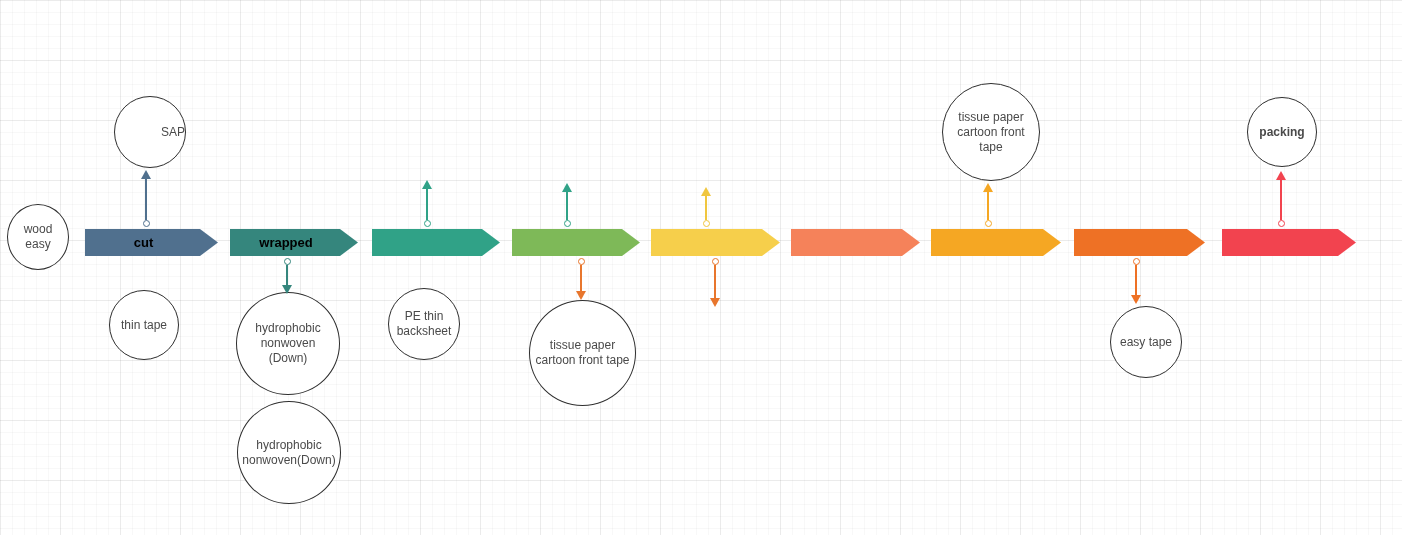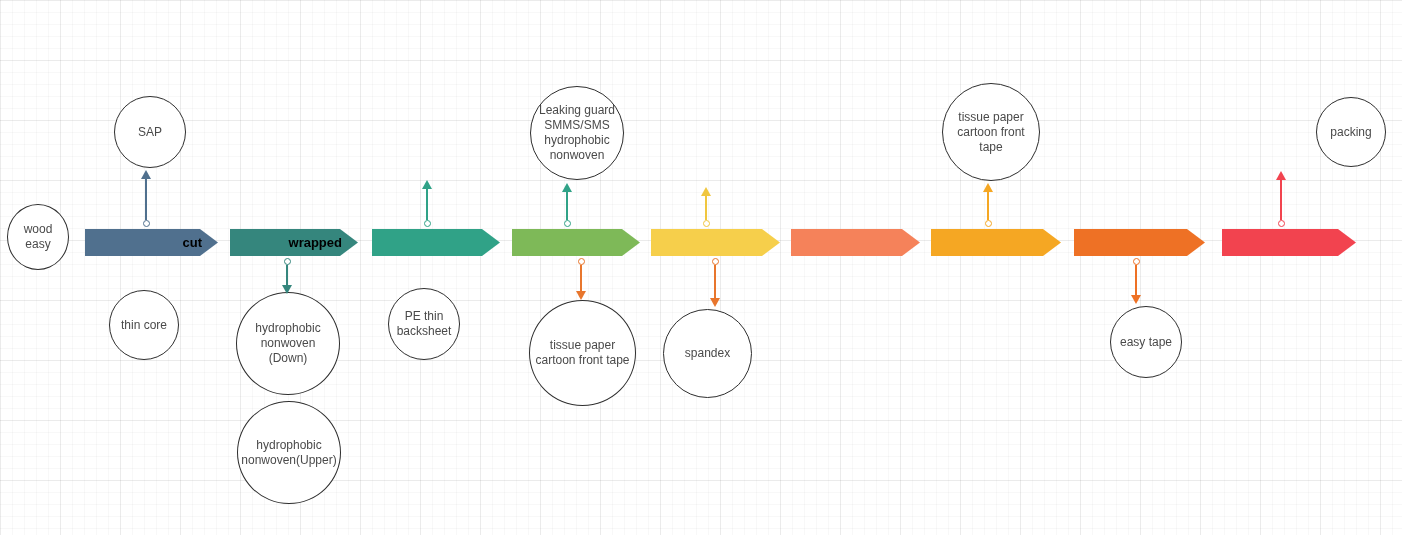--- a/index.html
+++ b/index.html
@@ -19,21 +19,21 @@
       linear-gradient(to bottom, rgba(0,0,0,0.028) 1px, transparent 1px) 0 0 / 12px 12px,
       #ffffff;
   }
   .chevron{
     position:absolute;
     top:229px;
     height:27px;
     clip-path:polygon(0 0, calc(100% - 18px) 0, 100% 50%, calc(100% - 18px) 100%, 0 100%);
     display:flex;
     align-items:center;
-    justify-content:flex-end;
+    justify-content:center;
   }
   .chevron-label{
     font-weight:bold;
     font-size:13px;
     color:#000;
     margin-right:16px;
     white-space:nowrap;
   }
   .node{
     position:absolute;
@@ -109,51 +109,45 @@
   <div class="chevron" style="left: 1074px; width: 131px; background-color: rgb(238, 113, 37);">
     <span class="chevron-label"></span>
   </div>
   <div class="chevron" style="left: 1222px; width: 134px; background-color: rgb(242, 67, 79);">
     <span class="chevron-label"></span>
   </div>
 
   <div class="node" style="left:7px;top:204px;width:62px;height:66px;">
     <span class="node-label">wood easy</span>
   </div>
-  <div class="node" style="left:114px;top:96px;width:72px;height:72px;">
+  <div class="node" style="left:114px;top:96px;width:72px;height:72px;justify-content:flex-end;">
     <span class="node-label">SAP</span>
   </div>
   <div class="node" style="left:109px;top:290px;width:70px;height:70px;">
-    <span class="node-label">thin core</span>
+    <span class="node-label">thin tape</span>
   </div>
   <div class="node" style="left:236px;top:292px;width:104px;height:103px;">
     <span class="node-label">hydrophobic nonwoven (Down)</span>
   </div>
   <div class="node" style="left:237px;top:401px;width:104px;height:103px;">
-    <span class="node-label">hydrophobic nonwoven(Upper)</span>
+    <span class="node-label">hydrophobic nonwoven(Down)</span>
   </div>
   <div class="node" style="left:388px;top:288px;width:72px;height:72px;">
     <span class="node-label">PE thin backsheet</span>
   </div>
-  <div class="node" style="left:530px;top:86px;width:94px;height:94px;">
-    <span class="node-label">Leaking guard SMMS/SMS hydrophobic nonwoven</span>
-  </div>
   <div class="node" style="left:529px;top:300px;width:107px;height:106px;">
     <span class="node-label">tissue paper cartoon front tape</span>
   </div>
-  <div class="node" style="left:663px;top:309px;width:89px;height:89px;">
-    <span class="node-label">spandex</span>
-  </div>
   <div class="node" style="left:942px;top:83px;width:98px;height:98px;">
     <span class="node-label">tissue paper cartoon front tape</span>
   </div>
   <div class="node" style="left:1110px;top:306px;width:72px;height:72px;align-items:center;">
     <span class="node-label">easy tape</span>
   </div>
-  <div class="node" style="left:1316px;top:97px;width:70px;height:70px;">
+  <div class="node" style="left:1247px;top:97px;width:70px;height:70px;font-weight:bold;">
     <span class="node-label">packing</span>
   </div>
 
   <div class="connector" style="left:140px;top:170px;height:57px;">
     <div class="arrow-up" style="border-bottom-color: rgb(80, 112, 142);"></div>
     <div class="conn-line" style="background-color: rgb(80, 112, 142);"></div>
     <div class="conn-dot" style="border-color: rgb(80, 112, 142);"></div>
   </div>
 
   <div class="connector" style="left:281px;top:258px;height:36px;">

